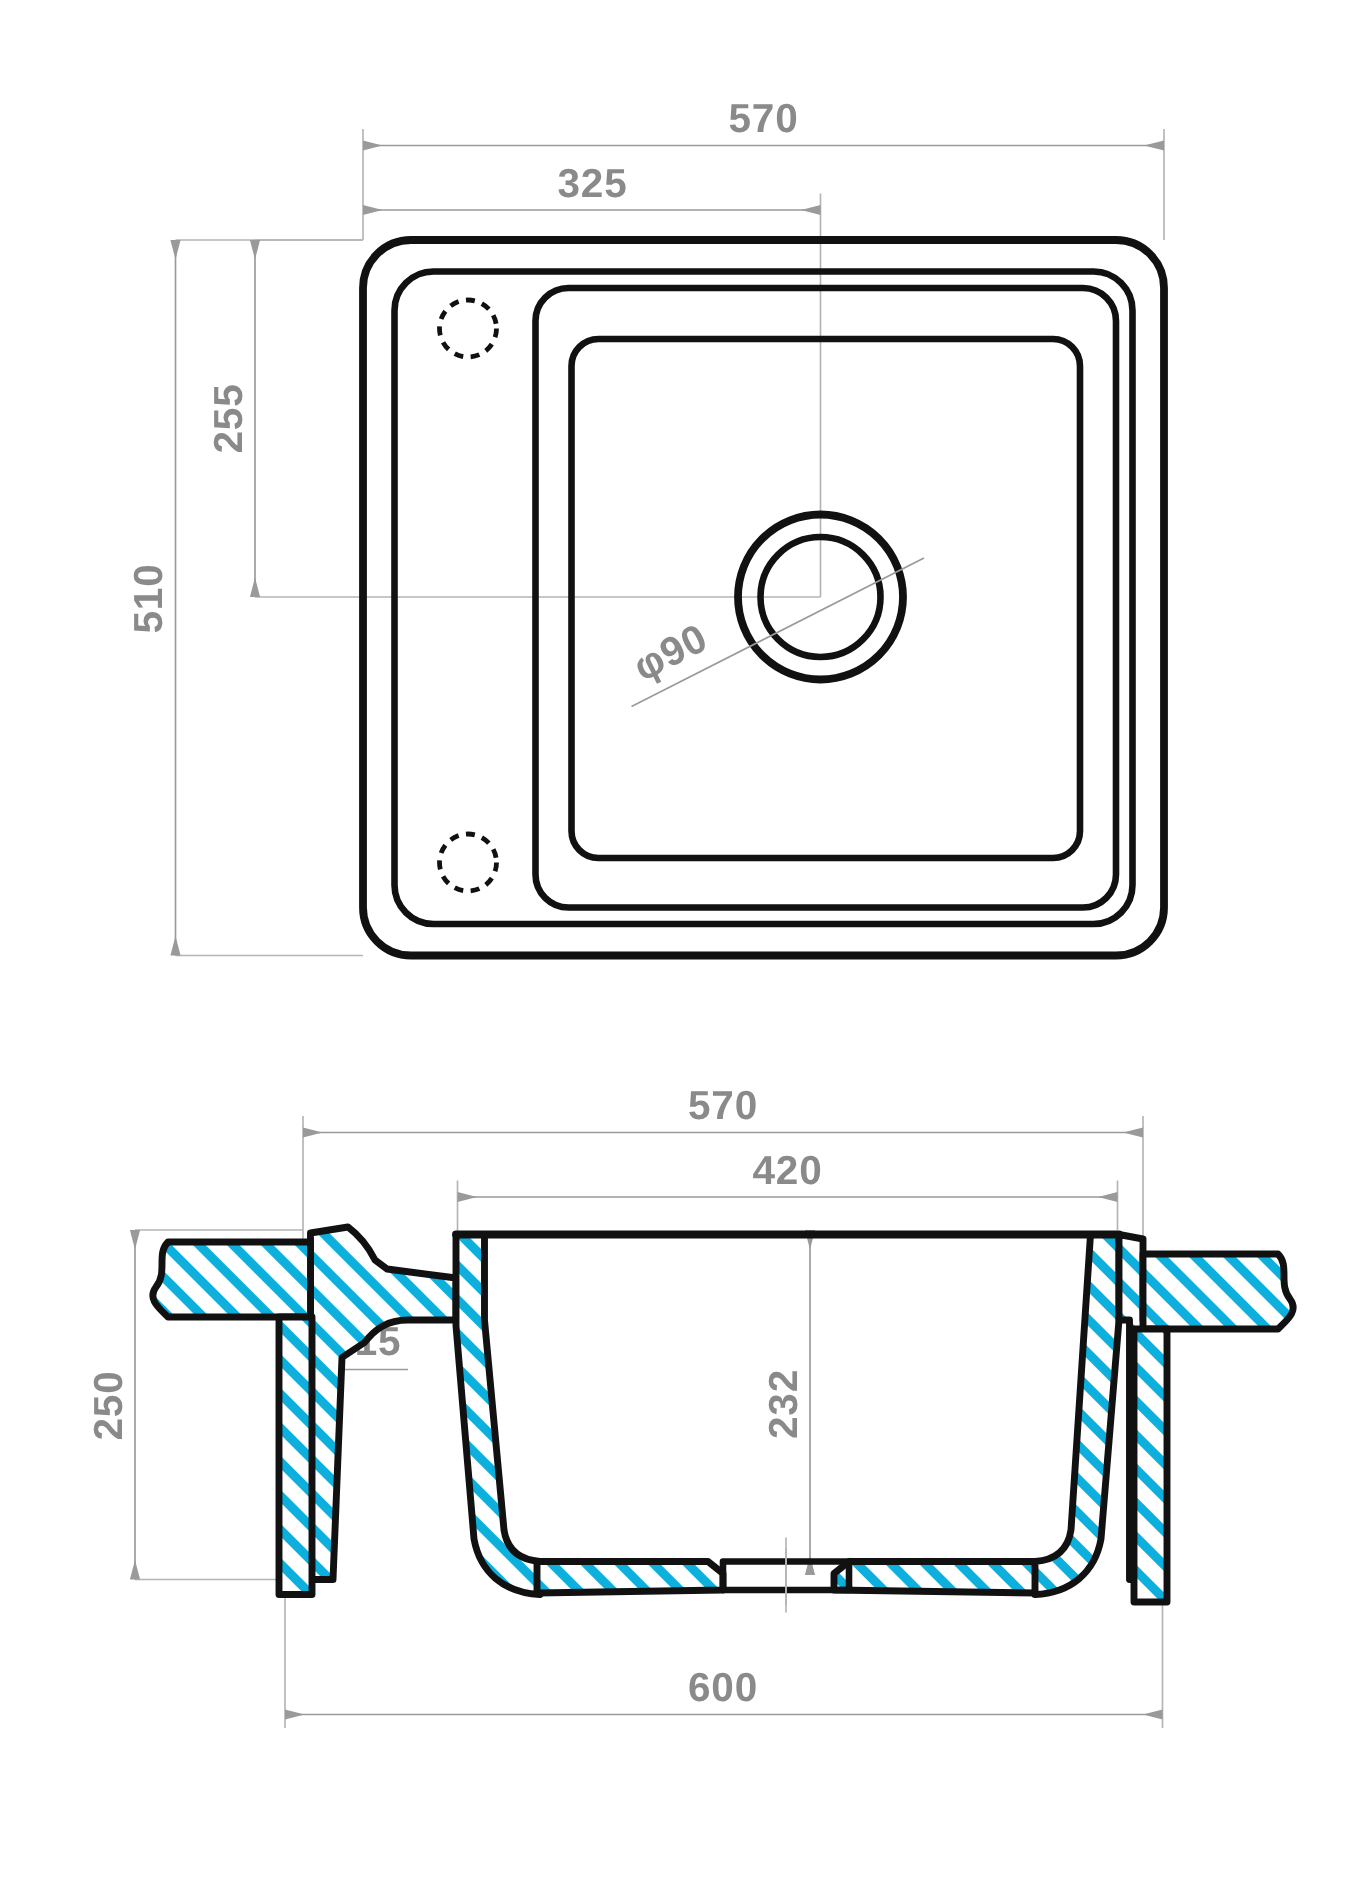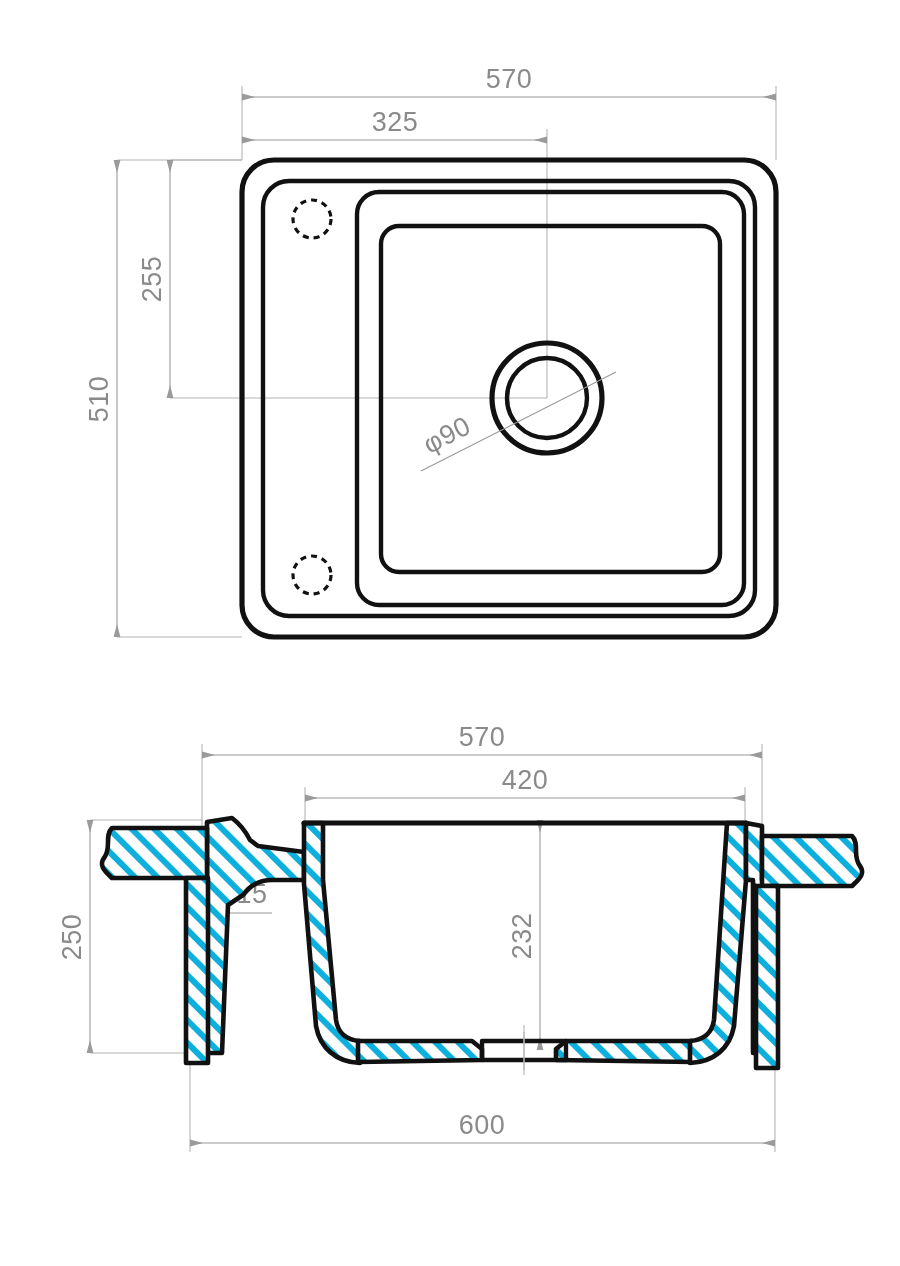--- a/index.html
+++ b/index.html
@@ -14,20 +14,21 @@
     font-family: "Liberation Sans", sans-serif;
     overflow: hidden;
     position: relative;
   }
   #drawing-root {
     position: absolute;
     top: 0;
     left: 0;
     width: 900px;
     height: 1266px;
+    font-weight: bold;
   }
   svg.sheet {
     display: block;
     width: 900px;
     height: 1266px;
   }
   .dim-text {
     font-family: "Liberation Sans", sans-serif;
     font-size: 27px;
     fill: #8a8a8a;

